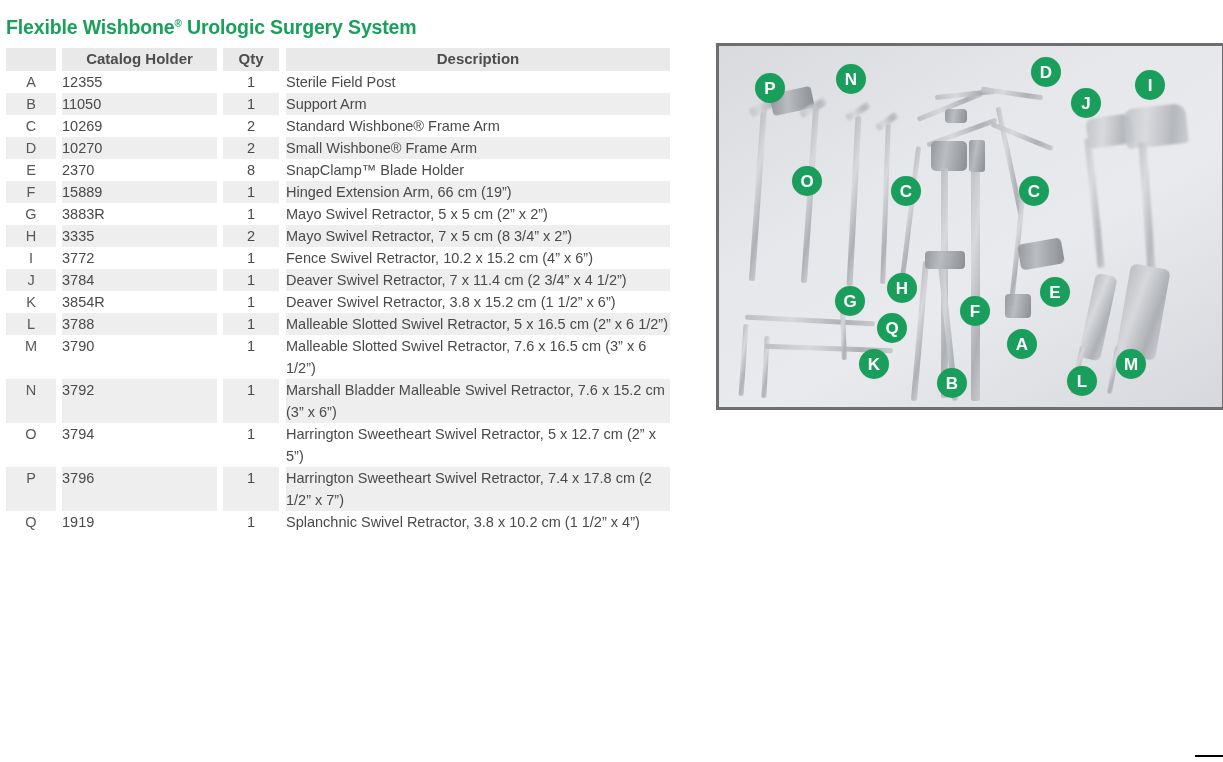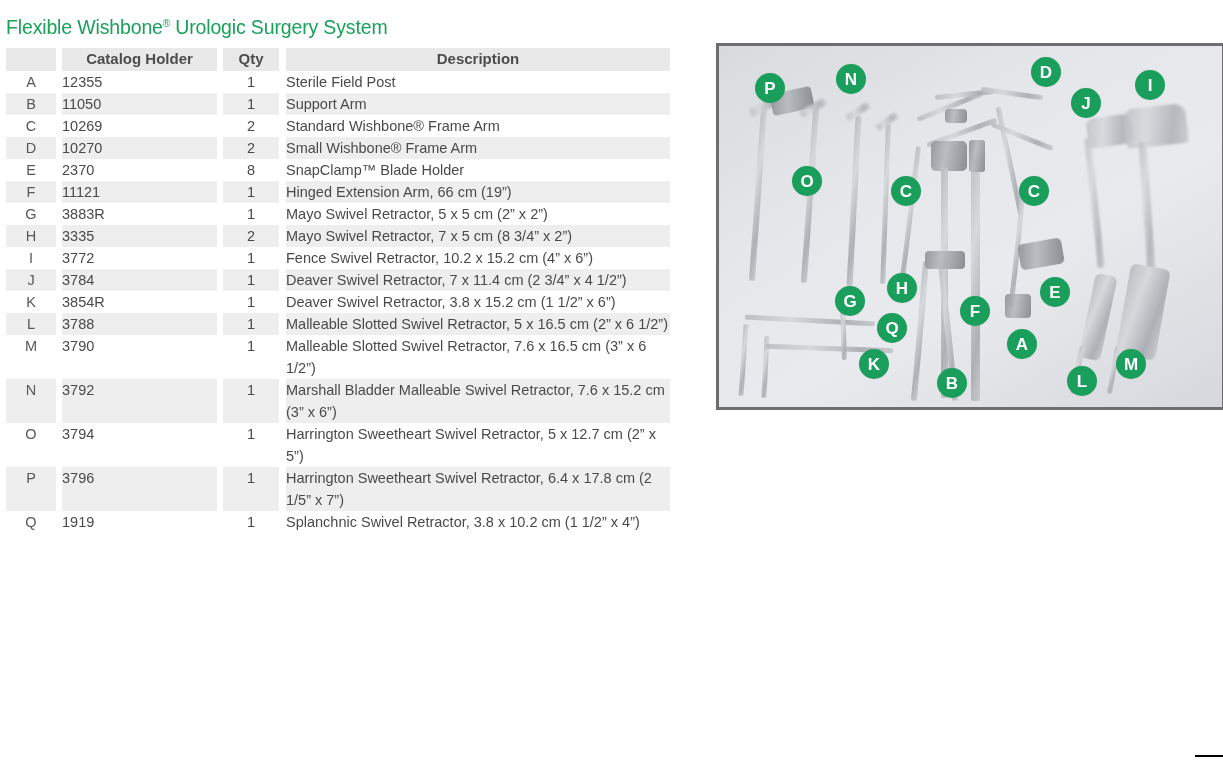--- a/index.html
+++ b/index.html
@@ -15,21 +15,21 @@
     font-family: "Liberation Sans", sans-serif;
     -webkit-font-smoothing: antialiased;
   }
 
   
   #page-title {
     position: absolute;
     left: 6px;
     top: 3px;
     font-size: 19.5px;
-    font-weight: normal;
+    font-weight: bold;
     color: #19a05a;
     letter-spacing: -0.15px;
     white-space: nowrap;
   }
   #page-title .reg {
     font-size: 10px;
     vertical-align: super;
     line-height: 0;
   }
 
@@ -208,21 +208,21 @@
         <td class="gap"></td>
         <td class="cell cell-catalog">2370</td>
         <td class="gap"></td>
         <td class="cell cell-qty">8</td>
         <td class="gap"></td>
         <td class="cell cell-desc">SnapClamp™ Blade Holder</td>
       </tr>
       <tr class="row-shaded">
         <td class="cell cell-letter">F</td>
         <td class="gap"></td>
-        <td class="cell cell-catalog">11121</td>
+        <td class="cell cell-catalog">15889</td>
         <td class="gap"></td>
         <td class="cell cell-qty">1</td>
         <td class="gap"></td>
         <td class="cell cell-desc">Hinged Extension Arm, 66 cm (19”)</td>
       </tr>
       <tr class="row-plain">
         <td class="cell cell-letter">G</td>
         <td class="gap"></td>
         <td class="cell cell-catalog">3883R</td>
         <td class="gap"></td>
@@ -302,21 +302,21 @@
         <td class="gap"></td>
         <td class="cell cell-desc">Harrington Sweetheart Swivel Retractor, 5 x 12.7 cm (2” x 5”)</td>
       </tr>
       <tr class="row-shaded">
         <td class="cell cell-letter">P</td>
         <td class="gap"></td>
         <td class="cell cell-catalog">3796</td>
         <td class="gap"></td>
         <td class="cell cell-qty">1</td>
         <td class="gap"></td>
-        <td class="cell cell-desc">Harrington Sweetheart Swivel Retractor, 6.4 x 17.8 cm (2 1/5” x 7”)</td>
+        <td class="cell cell-desc">Harrington Sweetheart Swivel Retractor, 7.4 x 17.8 cm (2 1/2” x 7”)</td>
       </tr>
       <tr class="row-plain">
         <td class="cell cell-letter">Q</td>
         <td class="gap"></td>
         <td class="cell cell-catalog">1919</td>
         <td class="gap"></td>
         <td class="cell cell-qty">1</td>
         <td class="gap"></td>
         <td class="cell cell-desc">Splanchnic Swivel Retractor, 3.8 x 10.2 cm (1 1/2” x 4”)</td>
       </tr>

